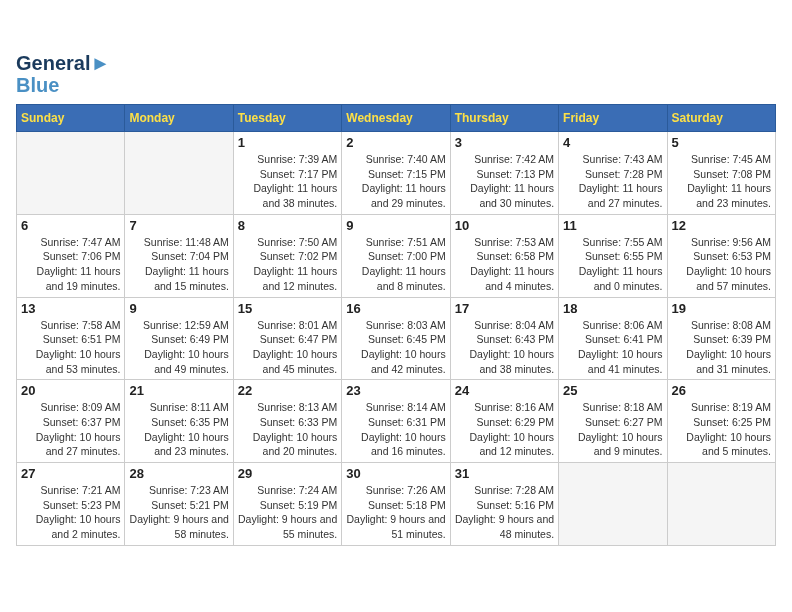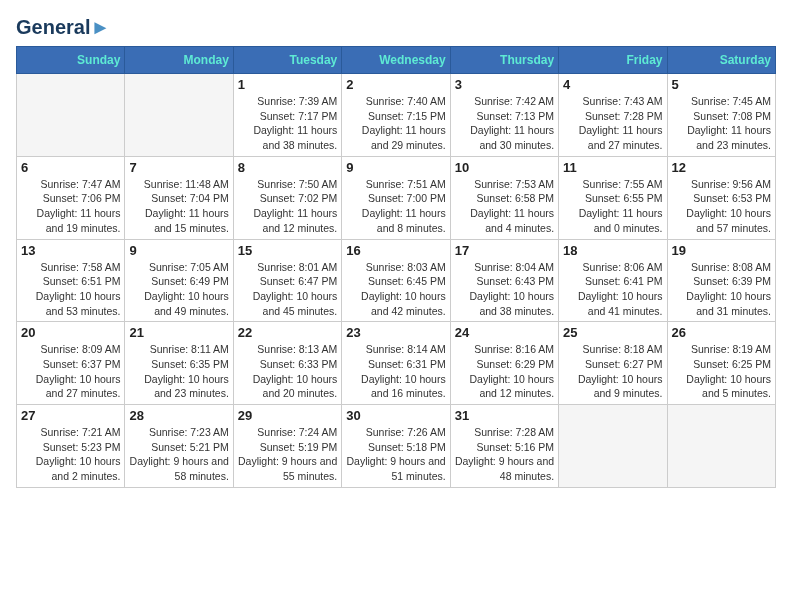--- a/index.html
+++ b/index.html
@@ -13,43 +13,44 @@
     .header {
       display: flex;
       justify-content: space-between;
       align-items: flex-start;
       margin-bottom: 8px;
     }
     .logo {
       display: flex;
       flex-direction: column;
       align-items: flex-start;
+      margin-top: 36px;
     }
     .title-block {
       text-align: right;
     }
     .month-title {
       font-size: 36px;
       font-weight: bold;
       color: #1a3a5c;
     }
     .location {
       font-size: 15px;
       color: #333;
     }
     .calendar {
       width: 100%;
       border-collapse: collapse;
       font-size: 11px;
     }
     .calendar th {
       background: #3a6db5;
-      color: #5eead4;
+      color: #fde047;
       padding: 6px 4px;
-      text-align: right;
+      text-align: left;
       font-size: 12px;
       border: 1px solid #2a5a9a;
     }
     .calendar td {
       border: 1px solid #ccc;
       vertical-align: top;
       padding: 3px 4px;
       width: calc(100% / 7);
       min-height: 80px;
       background: #fff;
@@ -72,20 +73,21 @@
     }
   </style>
 </head>
 <body>
 
 <div class="header">
   <div class="logo">
     <div style="display:flex;align-items:center;">
       <div>
         <div style="font-size:20px;font-weight:bold;color:#1a3a5c;line-height:1.1;">General<span style="color:#4a90c4;">►</span></div>
+        <div style="font-size:20px;font-weight:bold;color:#4a90c4;line-height:1.1;">Blue</div>
       </div>
     </div>
   </div>
   <div class="title-block">
     <div class="month-title"></div>
     <div class="location"></div>
   </div>
 </div>
 
 <table class="calendar">
@@ -209,21 +211,21 @@
         <span class="day-number">13</span>
         <div class="day-info">
           <span>Sunrise: 7:58 AM</span><br>
           <span>Sunset: 6:51 PM</span><br>
           <span>Daylight: 10 hours and 53 minutes.</span>
         </div>
       </td>
         <td>
         <span class="day-number">9</span>
         <div class="day-info">
-          <span>Sunrise: 7:05 AM</span><br>
+          <span>Sunrise: 12:59 AM</span><br>
           <span>Sunset: 6:49 PM</span><br>
           <span>Daylight: 10 hours and 49 minutes.</span>
         </div>
       </td>
         <td>
         <span class="day-number">15</span>
         <div class="day-info">
           <span>Sunrise: 8:01 AM</span><br>
           <span>Sunset: 6:47 PM</span><br>
           <span>Daylight: 10 hours and 45 minutes.</span>

